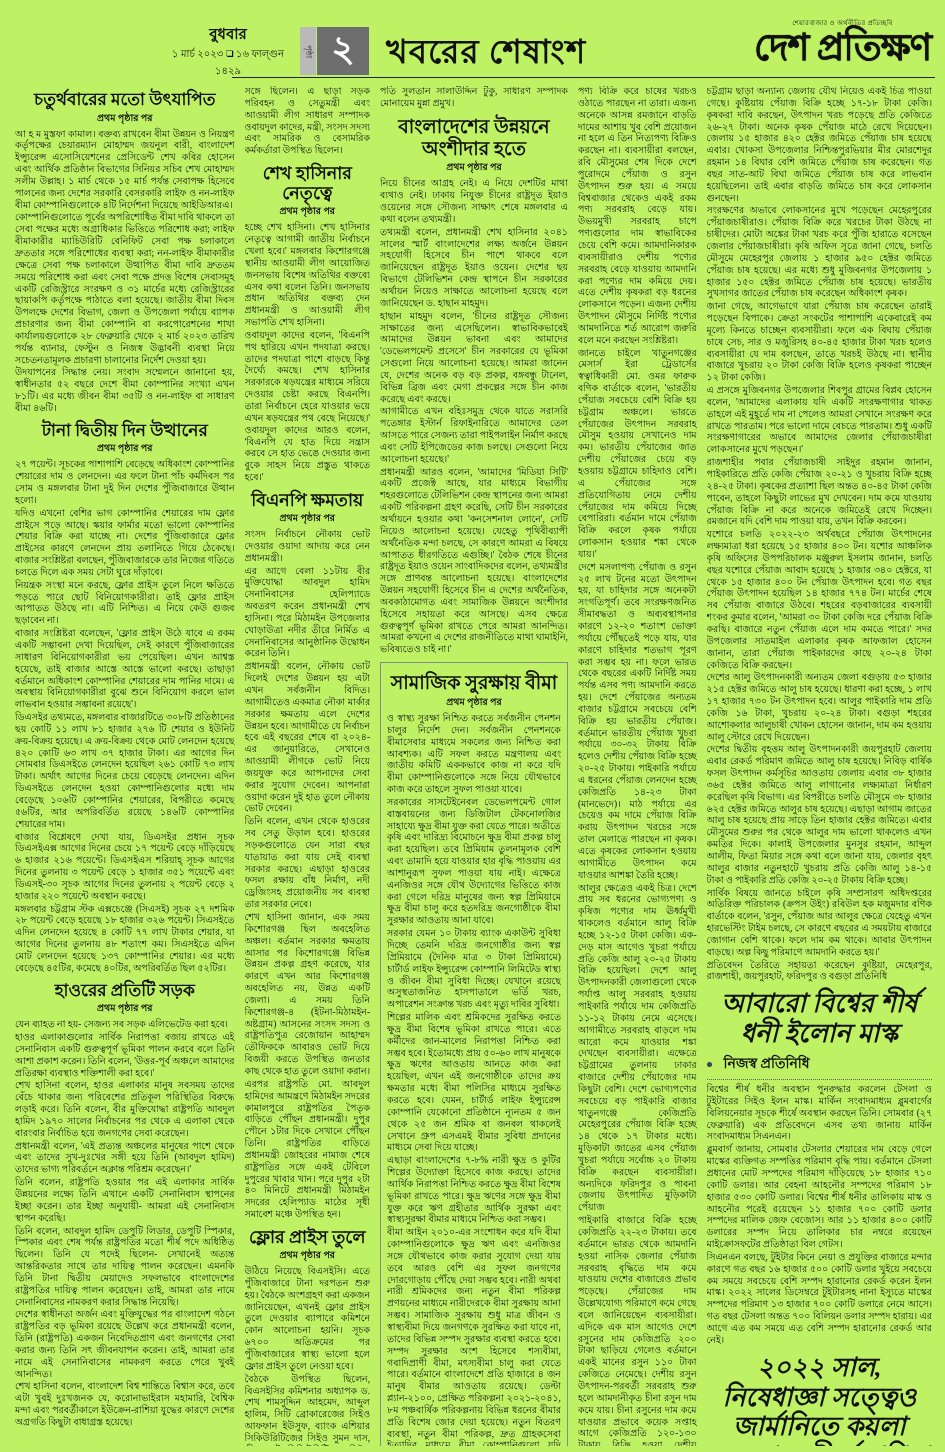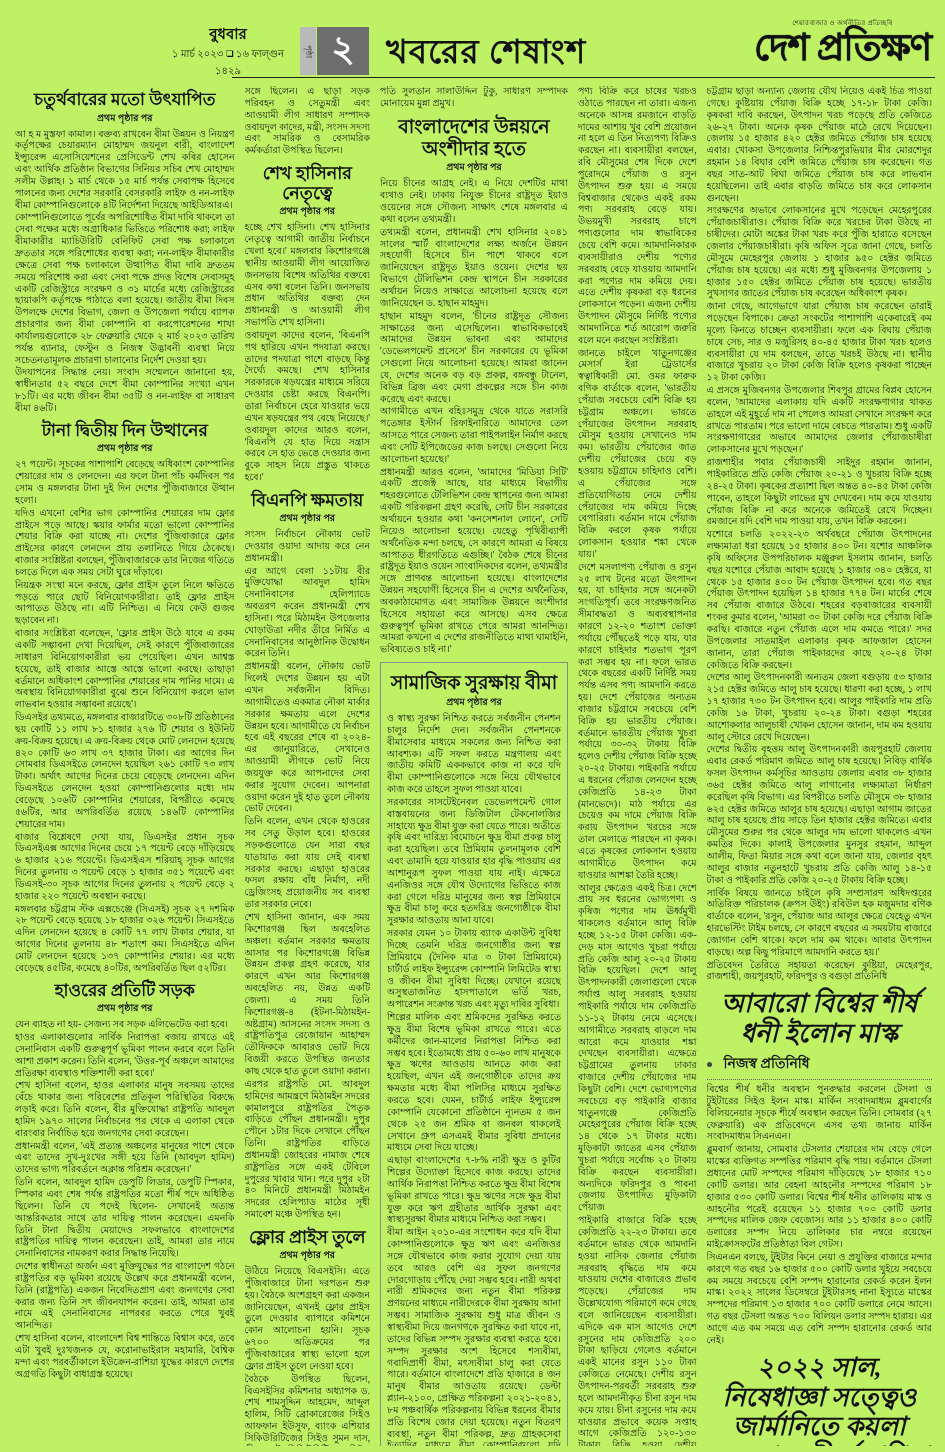--- a/index.html
+++ b/index.html
@@ -74,22 +74,23 @@
           <p class="p">বাজার বিশ্লেষণে দেখা যায়, ডিএসইর প্রধান সূচক ডিএসইএক্স আগের দিনের চেয়ে ১৭ পয়েন্ট বেড়ে দাঁড়িয়েছে ৬ হাজার ২১৬ পয়েন্টে। ডিএসইএস শরিয়াহ্ সূচক আগের দিনের তুলনায় ৩ পয়েন্ট বেড়ে ১ হাজার ৩৫১ পয়েন্টে এবং ডিএসই-৩০ সূচক আগের দিনের তুলনায় ২ পয়েন্ট বেড়ে ২ হাজার ২২০ পয়েন্টে অবস্থান করছে।</p>
           <p class="p">মঙ্গলবার চট্টগ্রাম স্টক এক্সচেঞ্জে (সিএসই) সূচক ২৭ দশমিক ২৮ পয়েন্ট বেড়ে হয়েছে ১৮ হাজার ৩২৬ পয়েন্ট। সিএসইতে এদিন লেনদেন হয়েছে ৪ কোটি ৭৭ লাখ টাকার শেয়ার, যা আগের দিনের তুলনায় ৪৮ শতাংশ কম। সিএসইতে এদিন মোট লেনদেন হয়েছে ১৩৭ কোম্পানির শেয়ার। এর মধ্যে বেড়েছে ৪৫টির, কমেছে ৪০টির, অপরিবর্তিত ছিল ৫২টির।</p>
         </section>
         <section class="art">
           <h2 class="hl">হাওরের প্রতিটি সড়ক</h2>
           <div class="sub">প্রথম পৃষ্ঠার পর</div>
           <p class="p">যেন ব্যাহত না হয়- সেজন্য সব সড়ক এলিভেটেড করা হবে।</p>
           <p class="p">হাওর এলাকাগুলোর সার্বিক নিরাপত্তা বজায় রাখতে এই সেনানিবাস একটি গুরুত্বপূর্ণ ভূমিকা পালন করবে বলে তিনি আশা প্রকাশ করেন। তিনি বলেন, 'উত্তর-পূর্ব অঞ্চলে আমাদের প্রতিরক্ষা ব্যবস্থাও শক্তিশালী করা হবে।'</p>
           <p class="p">শেখ হাসিনা বলেন, হাওর এলাকার মানুষ সবসময় তাদের বেঁচে থাকার জন্য পরিবেশের প্রতিকূল পরিস্থিতির বিরুদ্ধে লড়াই করে। তিনি বলেন, বীর মুক্তিযোদ্ধা রাষ্ট্রপতি আবদুল হামিদ ১৯৭০ সালের নির্বাচনের পর থেকে এ এলাকা থেকে বারংবার নির্বাচিত হয়ে জনগণের সেবা করেছেন।</p>
           <p class="p">প্রধানমন্ত্রী বলেন, 'এই প্রত্যন্ত অঞ্চলের মানুষের পাশে থেকে এবং তাদের সুখ-দুঃখের সঙ্গী হয়ে তিনি (আবদুল হামিদ) তাদের ভাগ্য পরিবর্তনে অক্লান্ত পরিশ্রম করেছেন।'</p>
+          <p class="p">তিনি বলেন, রাষ্ট্রপতি হওয়ার পর এই এলাকার সার্বিক উন্নয়নের লক্ষ্যে তিনি এখানে একটি সেনানিবাস স্থাপনের ইচ্ছা করেন। তার ইচ্ছা অনুযায়ী- আমরা এই সেনানিবাস স্থাপন করেছি।</p>
           <p class="p">তিনি বলেন, আবদুল হামিদ ডেপুটি লিডার, ডেপুটি স্পিকার, স্পিকার এবং শেষ পর্যন্ত রাষ্ট্রপতির মতো শীর্ষ পদে অধিষ্ঠিত ছিলেন। তিনি যে পদেই ছিলেন- সেখানেই অত্যন্ত আন্তরিকতার সাথে তার দায়িত্ব পালন করেছেন। এমনকি তিনি টানা দ্বিতীয় মেয়াদেও সফলভাবে বাংলাদেশের রাষ্ট্রপতির দায়িত্ব পালন করেছেন। তাই, আমরা তার নামে সেনানিবাসের নামকরণ করার সিদ্ধান্ত নিয়েছি।</p>
-          <p class="p">দেশের স্বাধীনতা অর্জন এবং মুক্তিযুদ্ধের পর বাংলাদেশ গঠনে রাষ্ট্রপতির বড় ভূমিকা রয়েছে উল্লেখ করে প্রধানমন্ত্রী বলেন, তিনি (রাষ্ট্রপতি) একজন নিবেদিতপ্রাণ এবং জনগণের সেবা করার জন্য তিনি সৎ জীবনযাপন করেন। তাই, আমরা তার নামে এই সেনানিবাসের নাপরবর করতে পেরে খুবই আনন্দিত।</p>
+          <p class="p">দেশের স্বাধীনতা অর্জন এবং মুক্তিযুদ্ধের পর বাংলাদেশ গঠনে রাষ্ট্রপতির বড় ভূমিকা রয়েছে উল্লেখ করে প্রধানমন্ত্রী বলেন, তিনি (রাষ্ট্রপতি) একজন নিবেদিতপ্রাণ এবং জনগণের সেবা করার জন্য তিনি সৎ জীবনযাপন করেন। তাই, আমরা তার নামে এই সেনানিবাসের নামকরণ করতে পেরে খুবই আনন্দিত।</p>
           <p class="p">শেখ হাসিনা বলেন, বাংলাদেশ বিশ্ব শান্তিতে বিশ্বাস করে, তবে এটা খুবই দুঃখজনক যে, করোনাভাইরাস মহামারি, বৈশ্বিক মন্দা এবং পরবর্তীকালে ইউক্রেন-রাশিয়া যুদ্ধের কারণে দেশের অগ্রগতি কিছুটা বাধাগ্রস্ত হয়েছে।</p>
         </section>
       </div>
     <div class="col c1">
         <section class="art">
           <p class="p">সঙ্গে ছিলেন। এ ছাড়া সড়ক পরিবহন ও সেতুমন্ত্রী এবং আওয়ামী লীগ সাধারণ সম্পাদক ওবায়দুল কাদের, মন্ত্রী, সংসদ সদস্য এবং সামরিক ও বেসামরিক কর্মকর্তারা উপস্থিত ছিলেন।</p>
         </section>
         <section class="art">
           <h2 class="hl">শেখ হাসিনার নেতৃত্বে</h2>
           <div class="sub">প্রথম পৃষ্ঠার পর</div>

